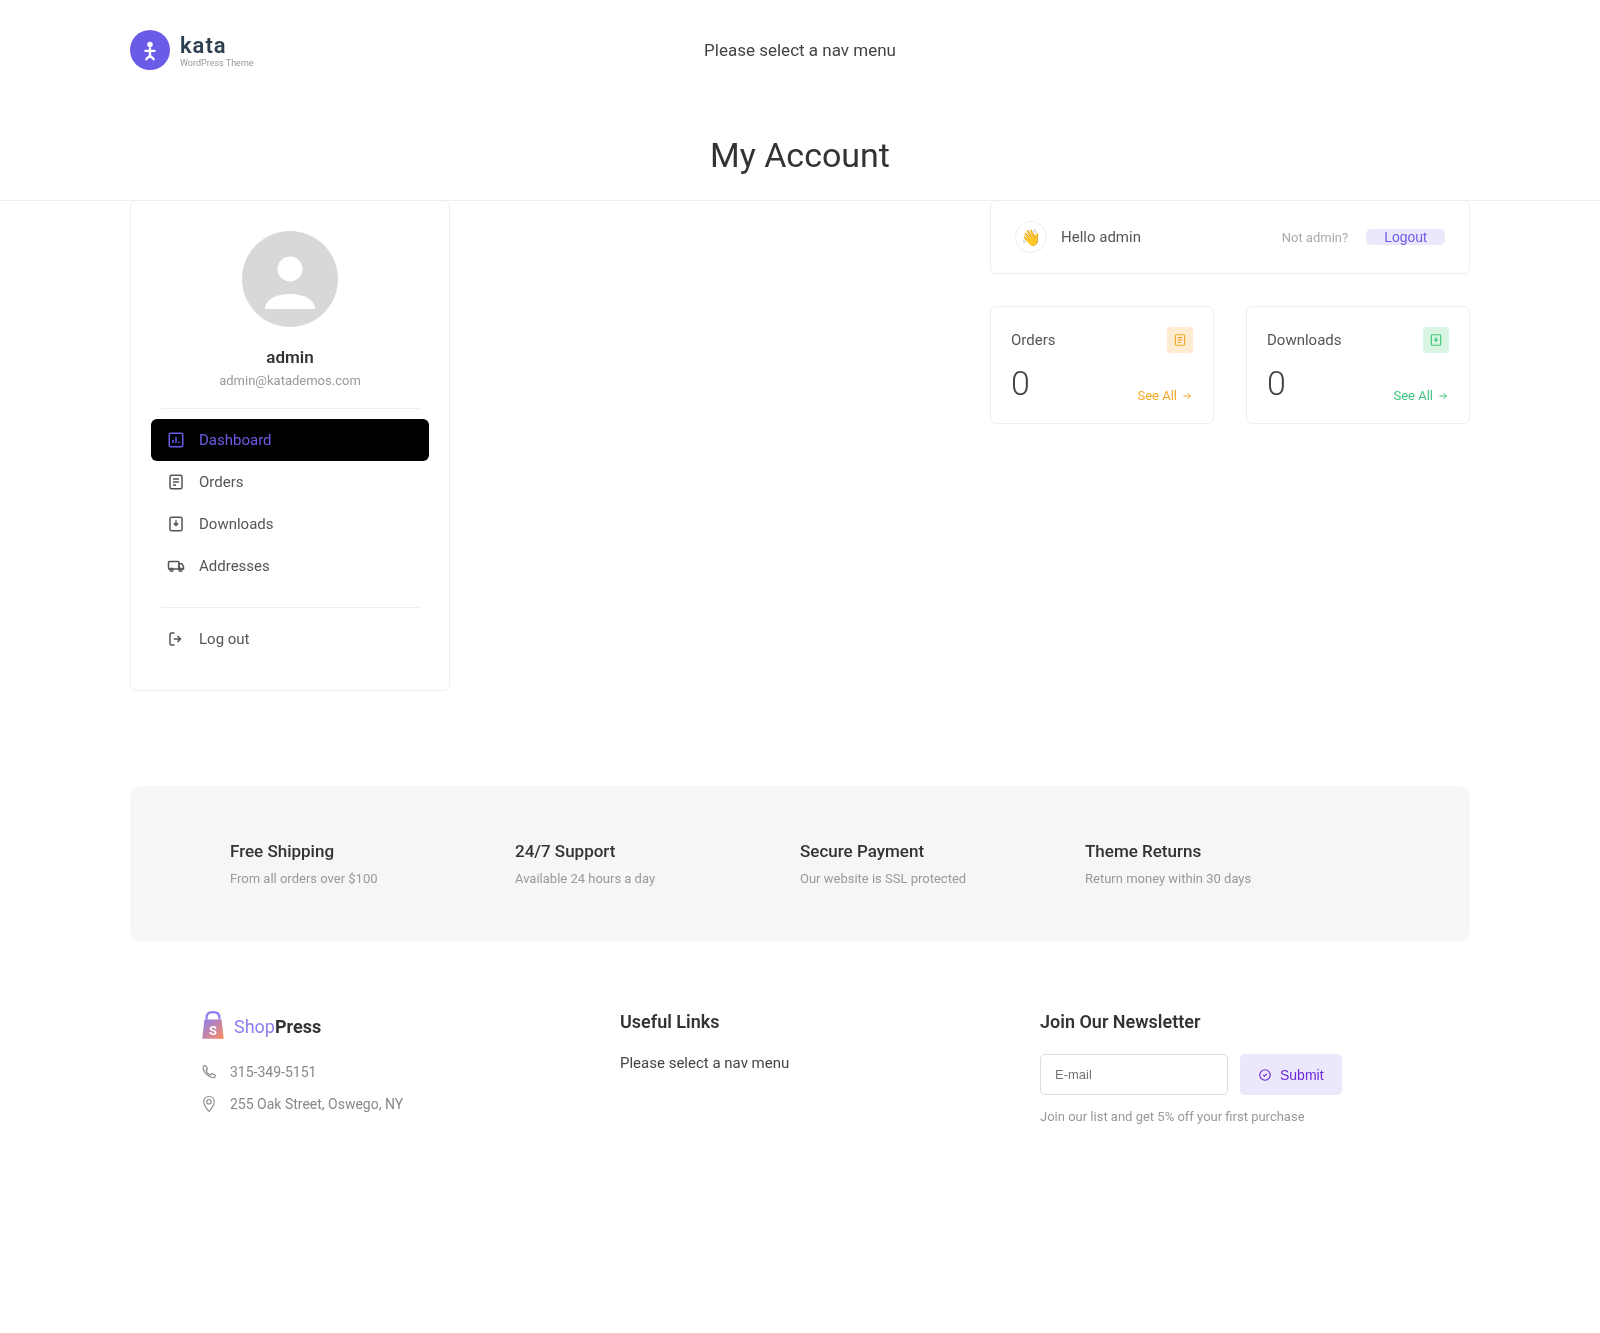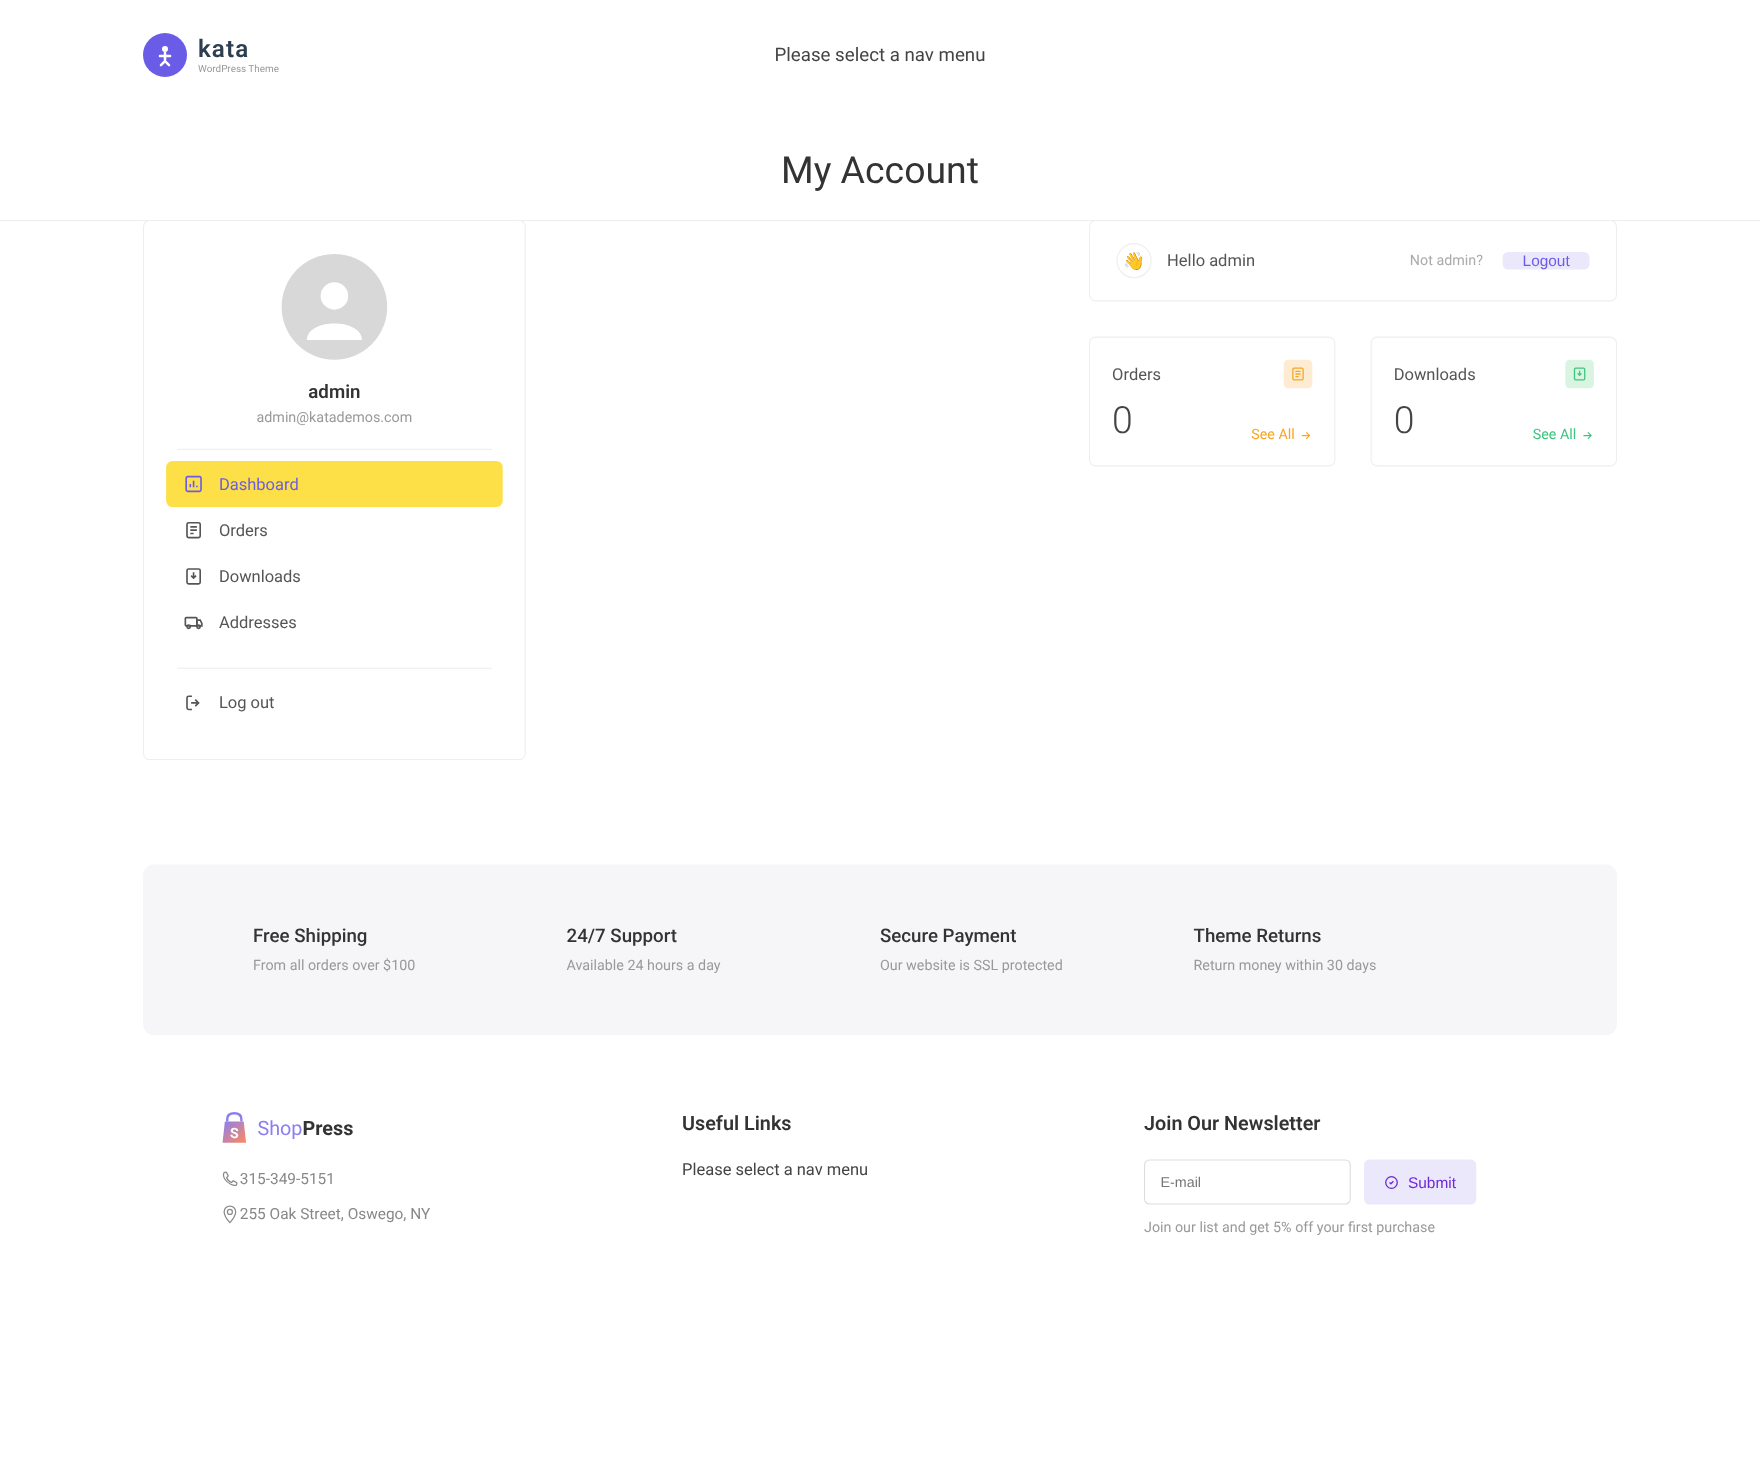--- a/index.html
+++ b/index.html
@@ -7,29 +7,29 @@
 .header { display:flex; align-items:center; padding:30px 130px 30px 130px; }
 .logo-wrap { display:flex; align-items:center; gap:10px; }
 .logo-circle { width:40px; height:40px; background:#6b5ce7; border-radius:50%; display:flex; align-items:center; justify-content:center; }
 .logo-text { display:flex; flex-direction:column; }
 .logo-name { font-size:22px; font-weight:600; color:#2c3e50; letter-spacing:1px; }
 .logo-sub { font-size:9px; color:#999; }
 .nav-msg { position:absolute; left:50%; transform:translateX(-50%); color:#444; font-size:17px; }
 .page-title { text-align:center; font-size:34px; font-weight:400; color:#333; padding:35px 0 25px; }
 .divider { border-top:1px solid #eee; }
 .main { display:flex; padding:0 130px; gap:40px; margin-top:-1px; }
-.sidebar { width:348px; border:1px solid #eee; border-radius:6px; padding:30px 20px; background:#fff; }
+.sidebar { width:320px; border:1px solid #eee; border-radius:6px; padding:30px 20px; background:#fff; }
 .avatar { width:96px; height:96px; border-radius:50%; background:#d8d8d8; margin:0 auto 20px; display:flex; align-items:center; justify-content:center; }
 .avatar svg { width:60px; height:60px; }
 .user-name { text-align:center; font-size:17px; font-weight:600; color:#333; margin-bottom:6px; }
 .user-email { text-align:center; font-size:13px; color:#999; margin-bottom:20px; }
 .hr { border-top:1px solid #eee; margin:10px 10px 10px 10px; }
 .nav-list { list-style:none; }
 .nav-item { display:flex; align-items:center; gap:14px; padding:12px 16px; border-radius:6px; cursor:pointer; font-size:15px; color:#555; }
-.nav-item.active { background:#fde047; color:#6b5ce7; }
+.nav-item.active { background:#000000; color:#6b5ce7; }
 .nav-item svg { width:18px; height:18px; flex-shrink:0; }
 .content { flex:1; display:flex; flex-direction:column; align-items:flex-end; padding-top:0; }
 .hello-card { width:480px; border:1px solid #eee; border-radius:6px; padding:20px 24px; display:flex; align-items:center; justify-content:space-between; }
 .hello-left { display:flex; align-items:center; gap:14px; }
 .wave-circle { width:32px; height:32px; border:1px solid #eee; border-radius:50%; display:flex; align-items:center; justify-content:center; font-size:16px; }
 .hello-text { font-size:15px; color:#555; }
 .hello-right { display:flex; align-items:center; gap:18px; }
 .not-admin { font-size:13px; color:#aaa; }
 .logout-btn { background:#ebe8fb; color:#6b5ce7; border:none; padding:0 18px; border-radius:5px; font-size:14px; cursor:pointer; }
 .stats { display:flex; gap:32px; margin-top:32px; }
@@ -48,21 +48,21 @@
 .feature { flex:1; }
 .feature h3 { font-size:17px; font-weight:500; color:#333; margin-bottom:10px; }
 .feature p { font-size:13px; color:#999; }
 .footer { display:flex; padding:70px 200px 50px; gap:60px; }
 .footer-col { flex:1; }
 .shoppress { display:flex; align-items:center; gap:8px; margin-bottom:22px; }
 .sp-logo { width:26px; height:30px; }
 .sp-text { font-size:18px; }
 .sp-text .sp1 { color:#8b7ff0; font-weight:400; }
 .sp-text .sp2 { color:#333; font-weight:700; }
-.contact-line { display:flex; align-items:center; gap:0; color:#888; font-size:14px; margin-bottom:14px; }
+.contact-line { display:flex; align-items:center; gap:12px; color:#888; font-size:14px; margin-bottom:14px; }
 .contact-line svg { width:18px; height:18px; flex-shrink:0; }
 .footer-title { font-size:18px; font-weight:600; color:#333; margin-bottom:22px; }
 .footer-msg { font-size:15px; color:#444; }
 .newsletter { display:flex; gap:12px; margin-bottom:14px; }
 .email-input { flex:1; max-width:188px; border:1px solid #ddd; border-radius:5px; padding:12px 14px; font-size:13px; }
 .submit-btn { background:#ebe8fb; color:#6d28d9; border:none; padding:10px 18px; border-radius:5px; font-size:14px; cursor:pointer; display:flex; align-items:center; gap:8px; }
 .news-sub { font-size:13px; color:#999; }
 </style>
 </head>
 <body>

